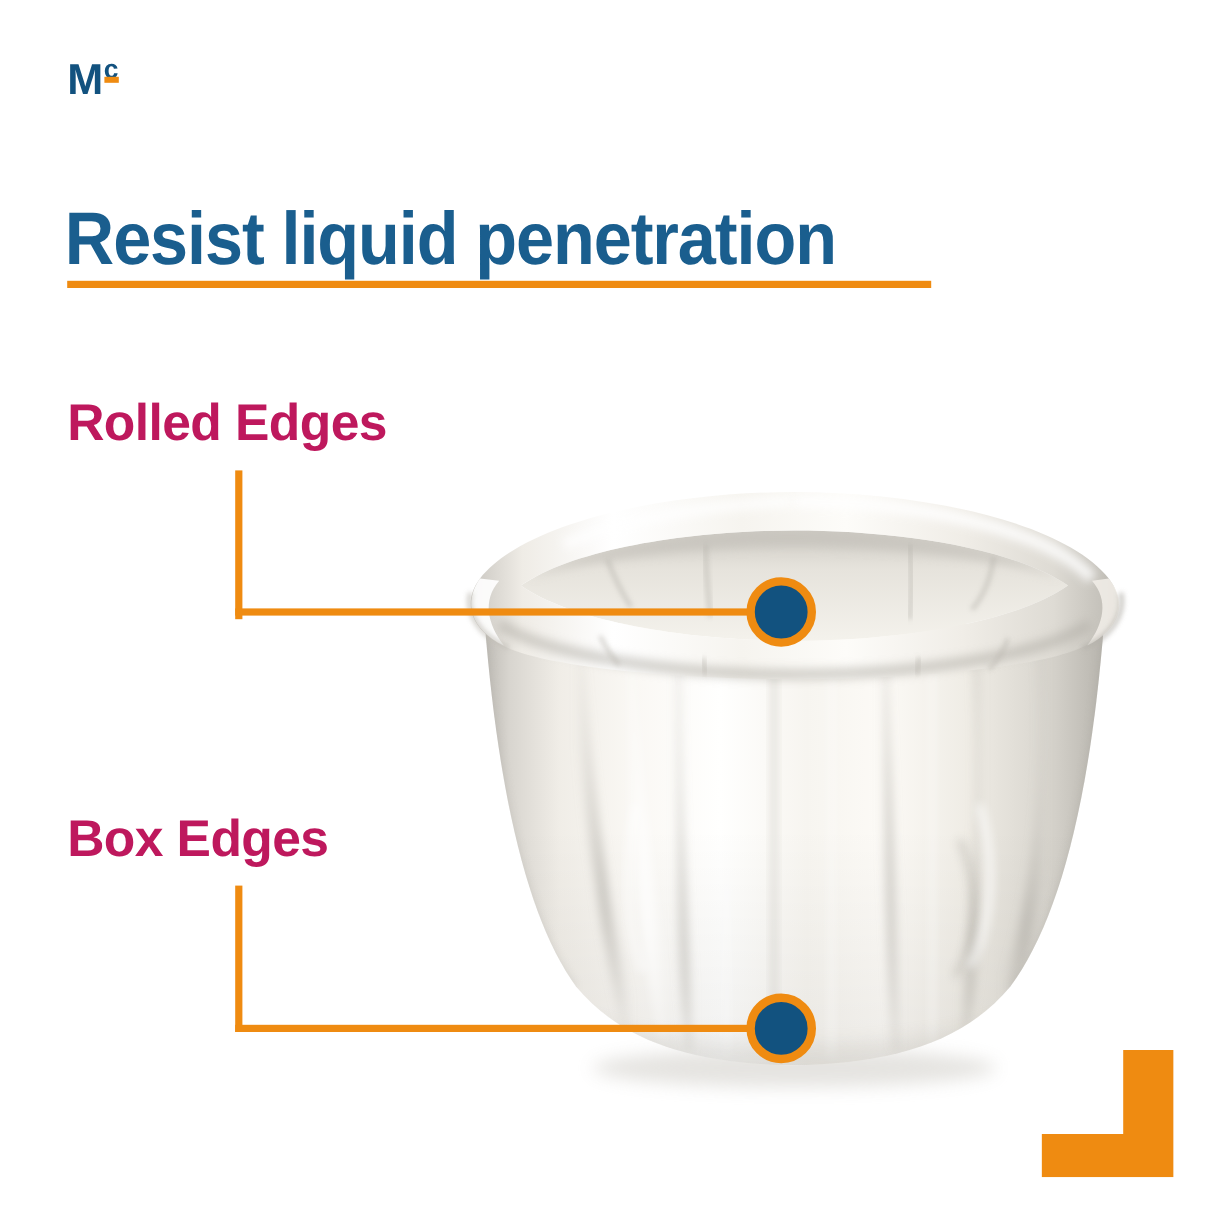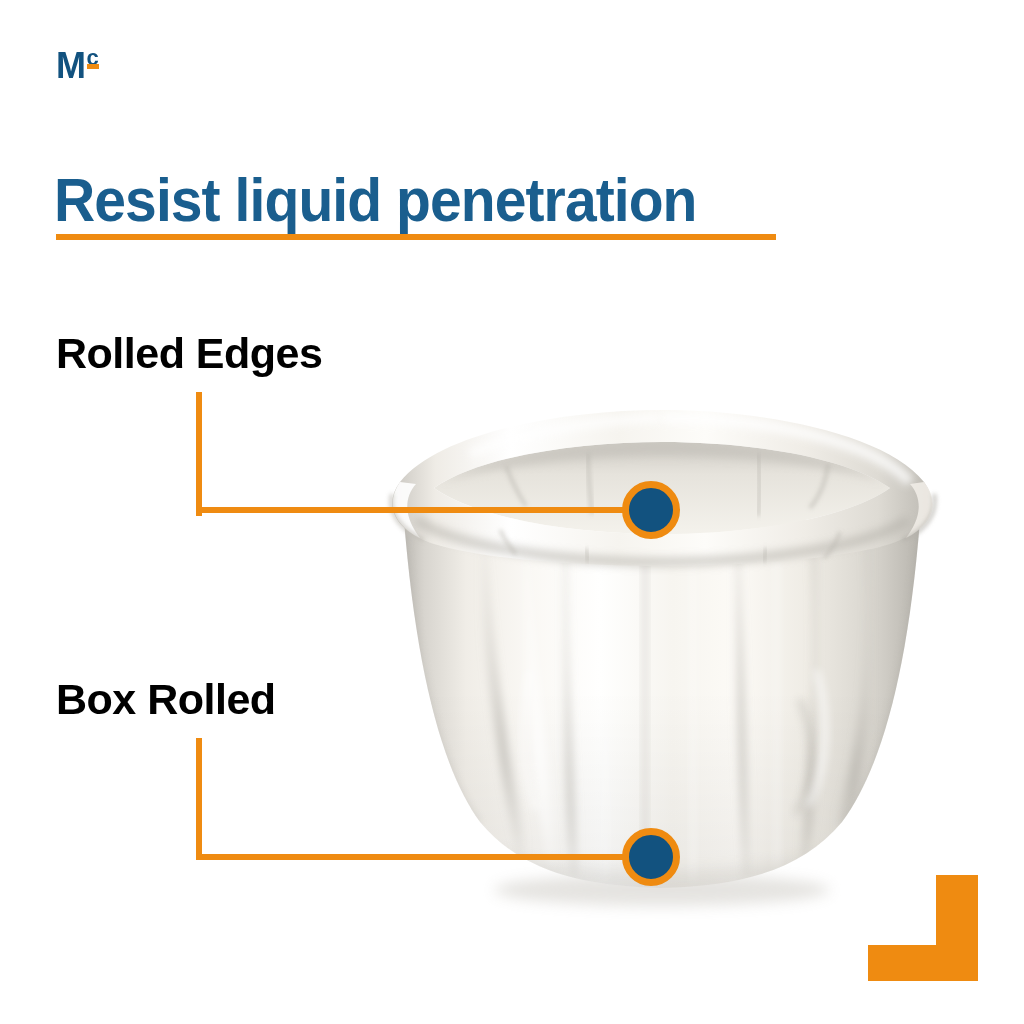--- a/index.html
+++ b/index.html
@@ -79,21 +79,21 @@
     background: #EF8B11;
   }
 
   
   .callout-label {
     position: absolute;
     font-family: "Liberation Sans", sans-serif;
     font-weight: bold;
     font-size: 43px;
     line-height: 46px;
-    color: #000000;
+    color: #be185d;
     letter-spacing: -0.5px;
     white-space: nowrap;
   }
   #label-rolled-edges { left: 56px; top: 330px; }
   #label-box-pleats   { left: 56px; top: 676px; }
 
   
   .leader {
     position: absolute;
   }
@@ -314,21 +314,21 @@
     <path d="M 604 124 C 608 144, 594 162, 572 170" stroke="#B4B1AA" stroke-width="4" fill="none" opacity="0.7" filter="url(#blurTiny)"></path>
   </svg>
 
   <div class="callout-label" id="label-rolled-edges">Rolled Edges</div>
   <div class="leader">
     <div class="leader-v" id="leader1-v"></div>
     <div class="leader-h" id="leader1-h"></div>
   </div>
   <div class="hotspot" id="hotspot-rolled-edges"></div>
 
-  <div class="callout-label" id="label-box-pleats">Box Rolled</div>
+  <div class="callout-label" id="label-box-pleats">Box Edges</div>
   <div class="leader">
     <div class="leader-v" id="leader2-v"></div>
     <div class="leader-h" id="leader2-h"></div>
   </div>
   <div class="hotspot" id="hotspot-box-pleats"></div>
 
   <svg id="corner-bracket" viewBox="0 0 110 106">
     <path d="M 0 70 L 68 70 L 68 0 L 110 0 L 110 106 L 0 106 Z" fill="#EF8B11"></path>
   </svg>
 

